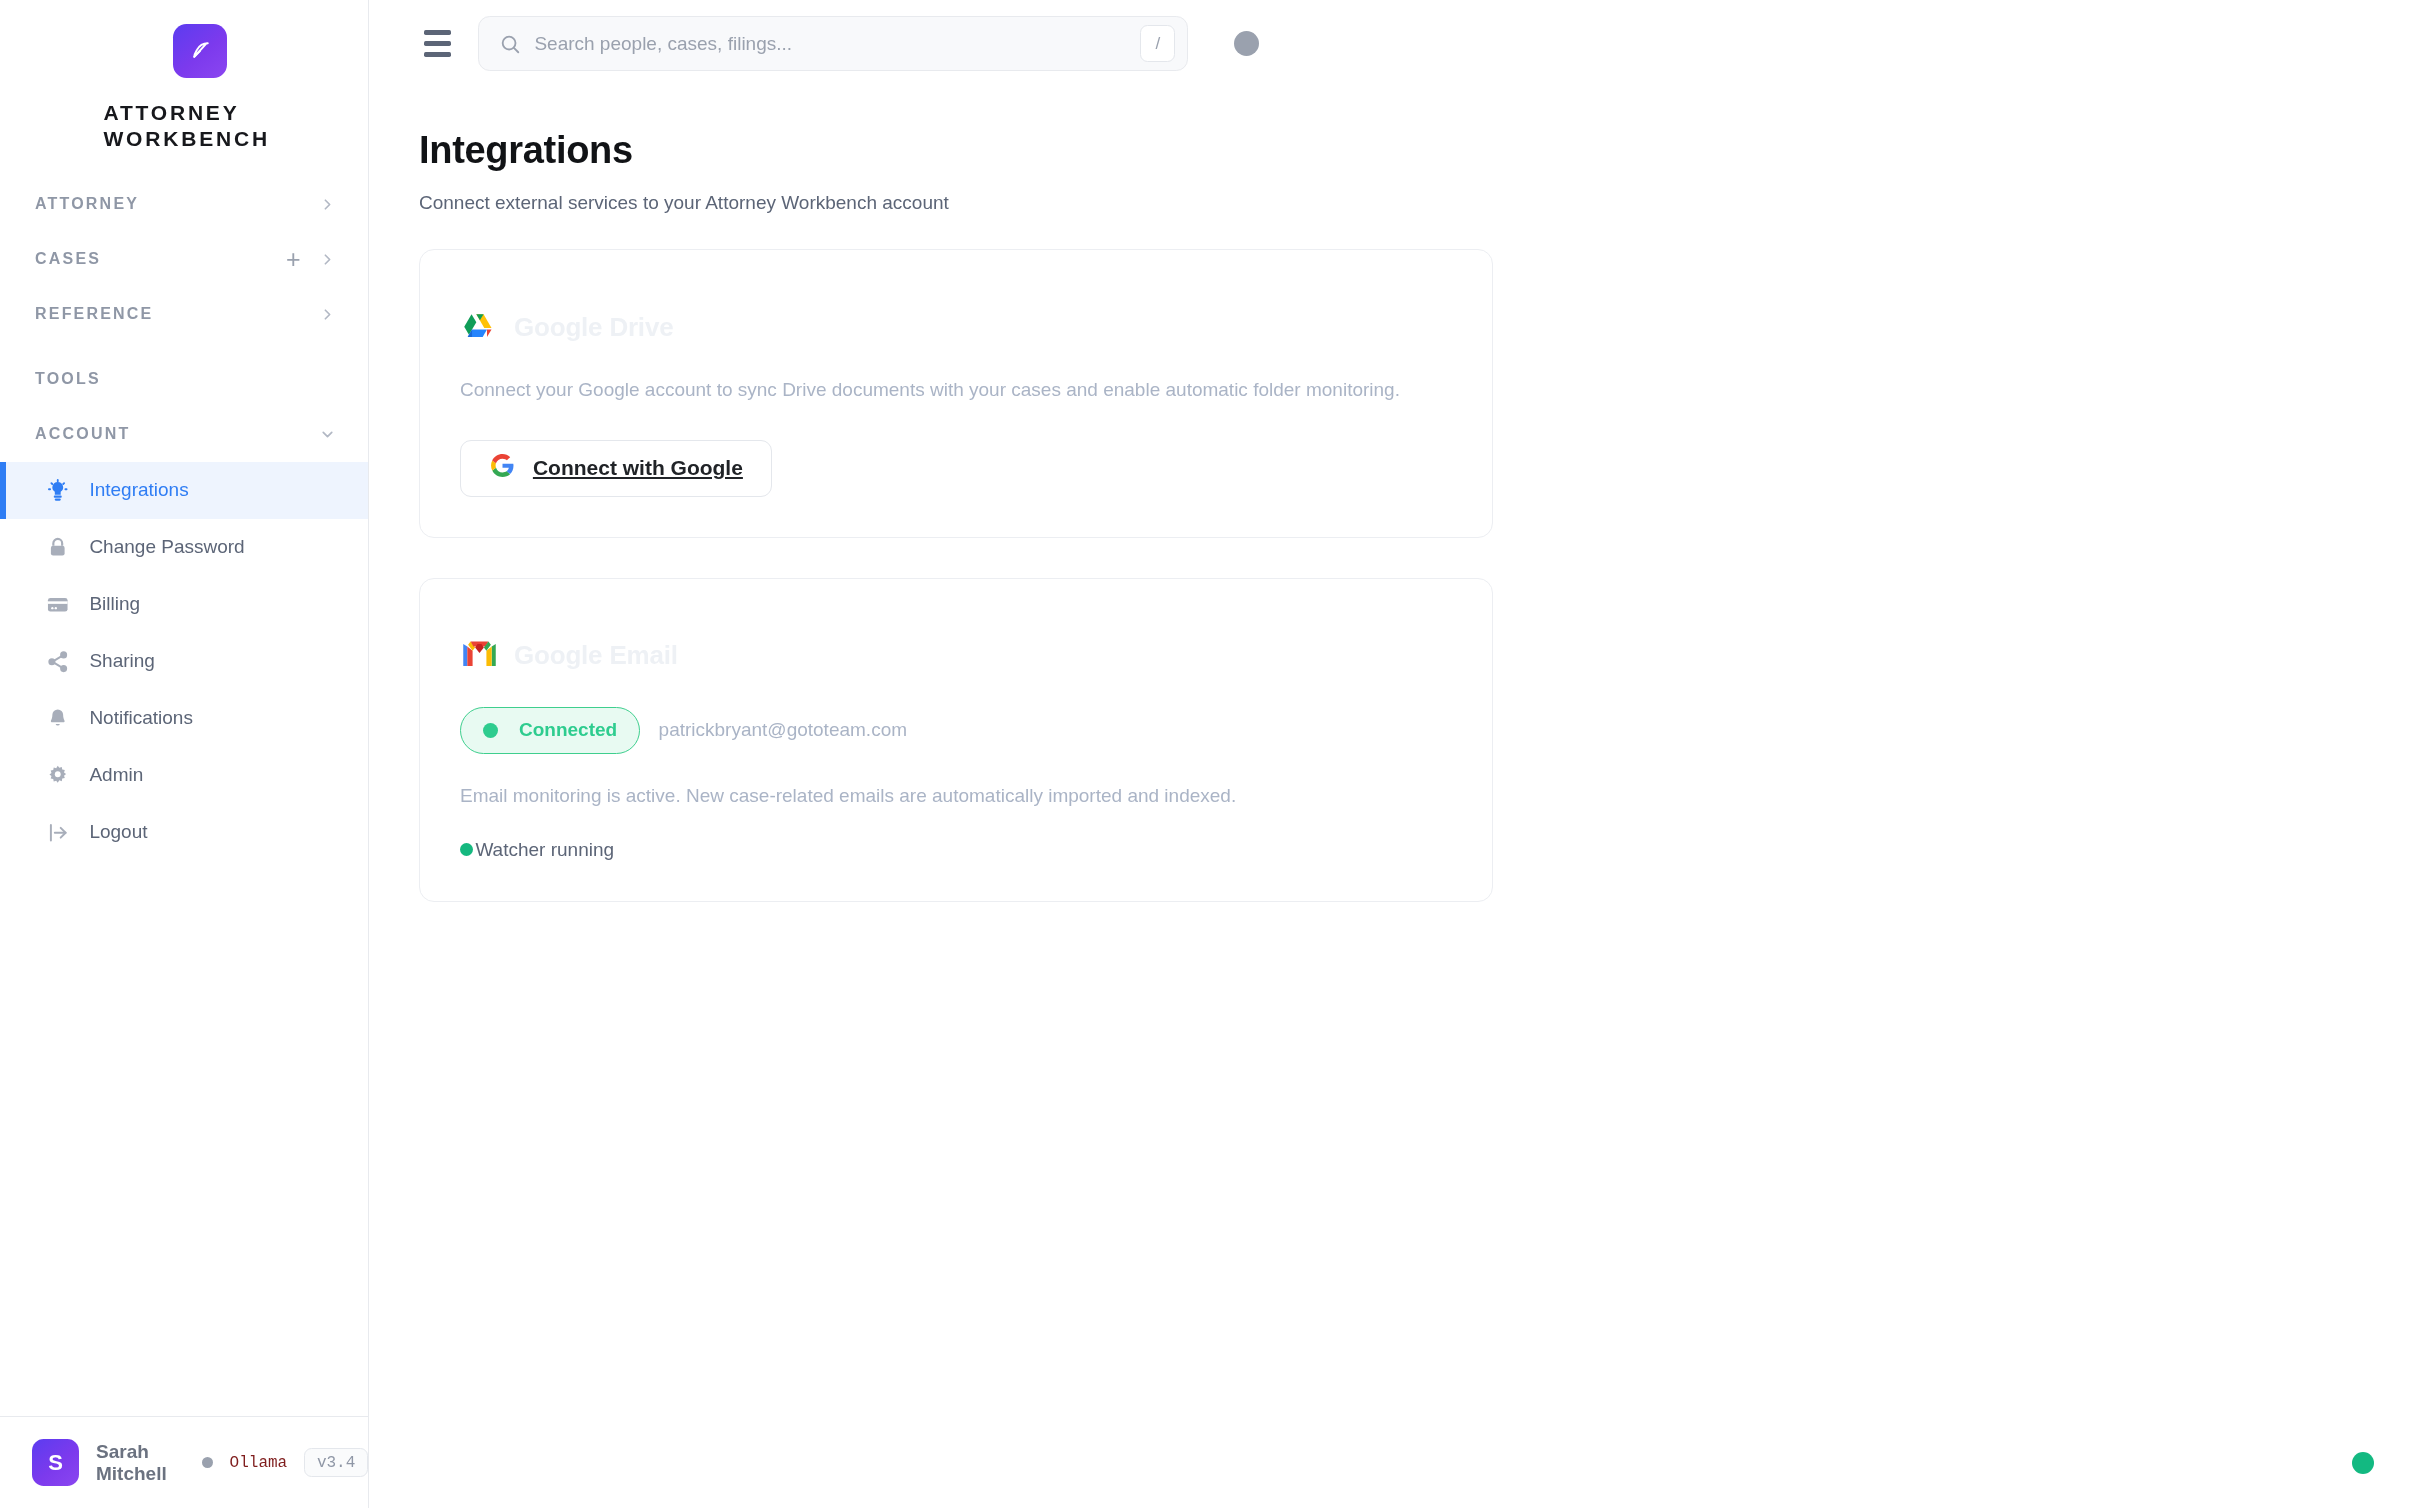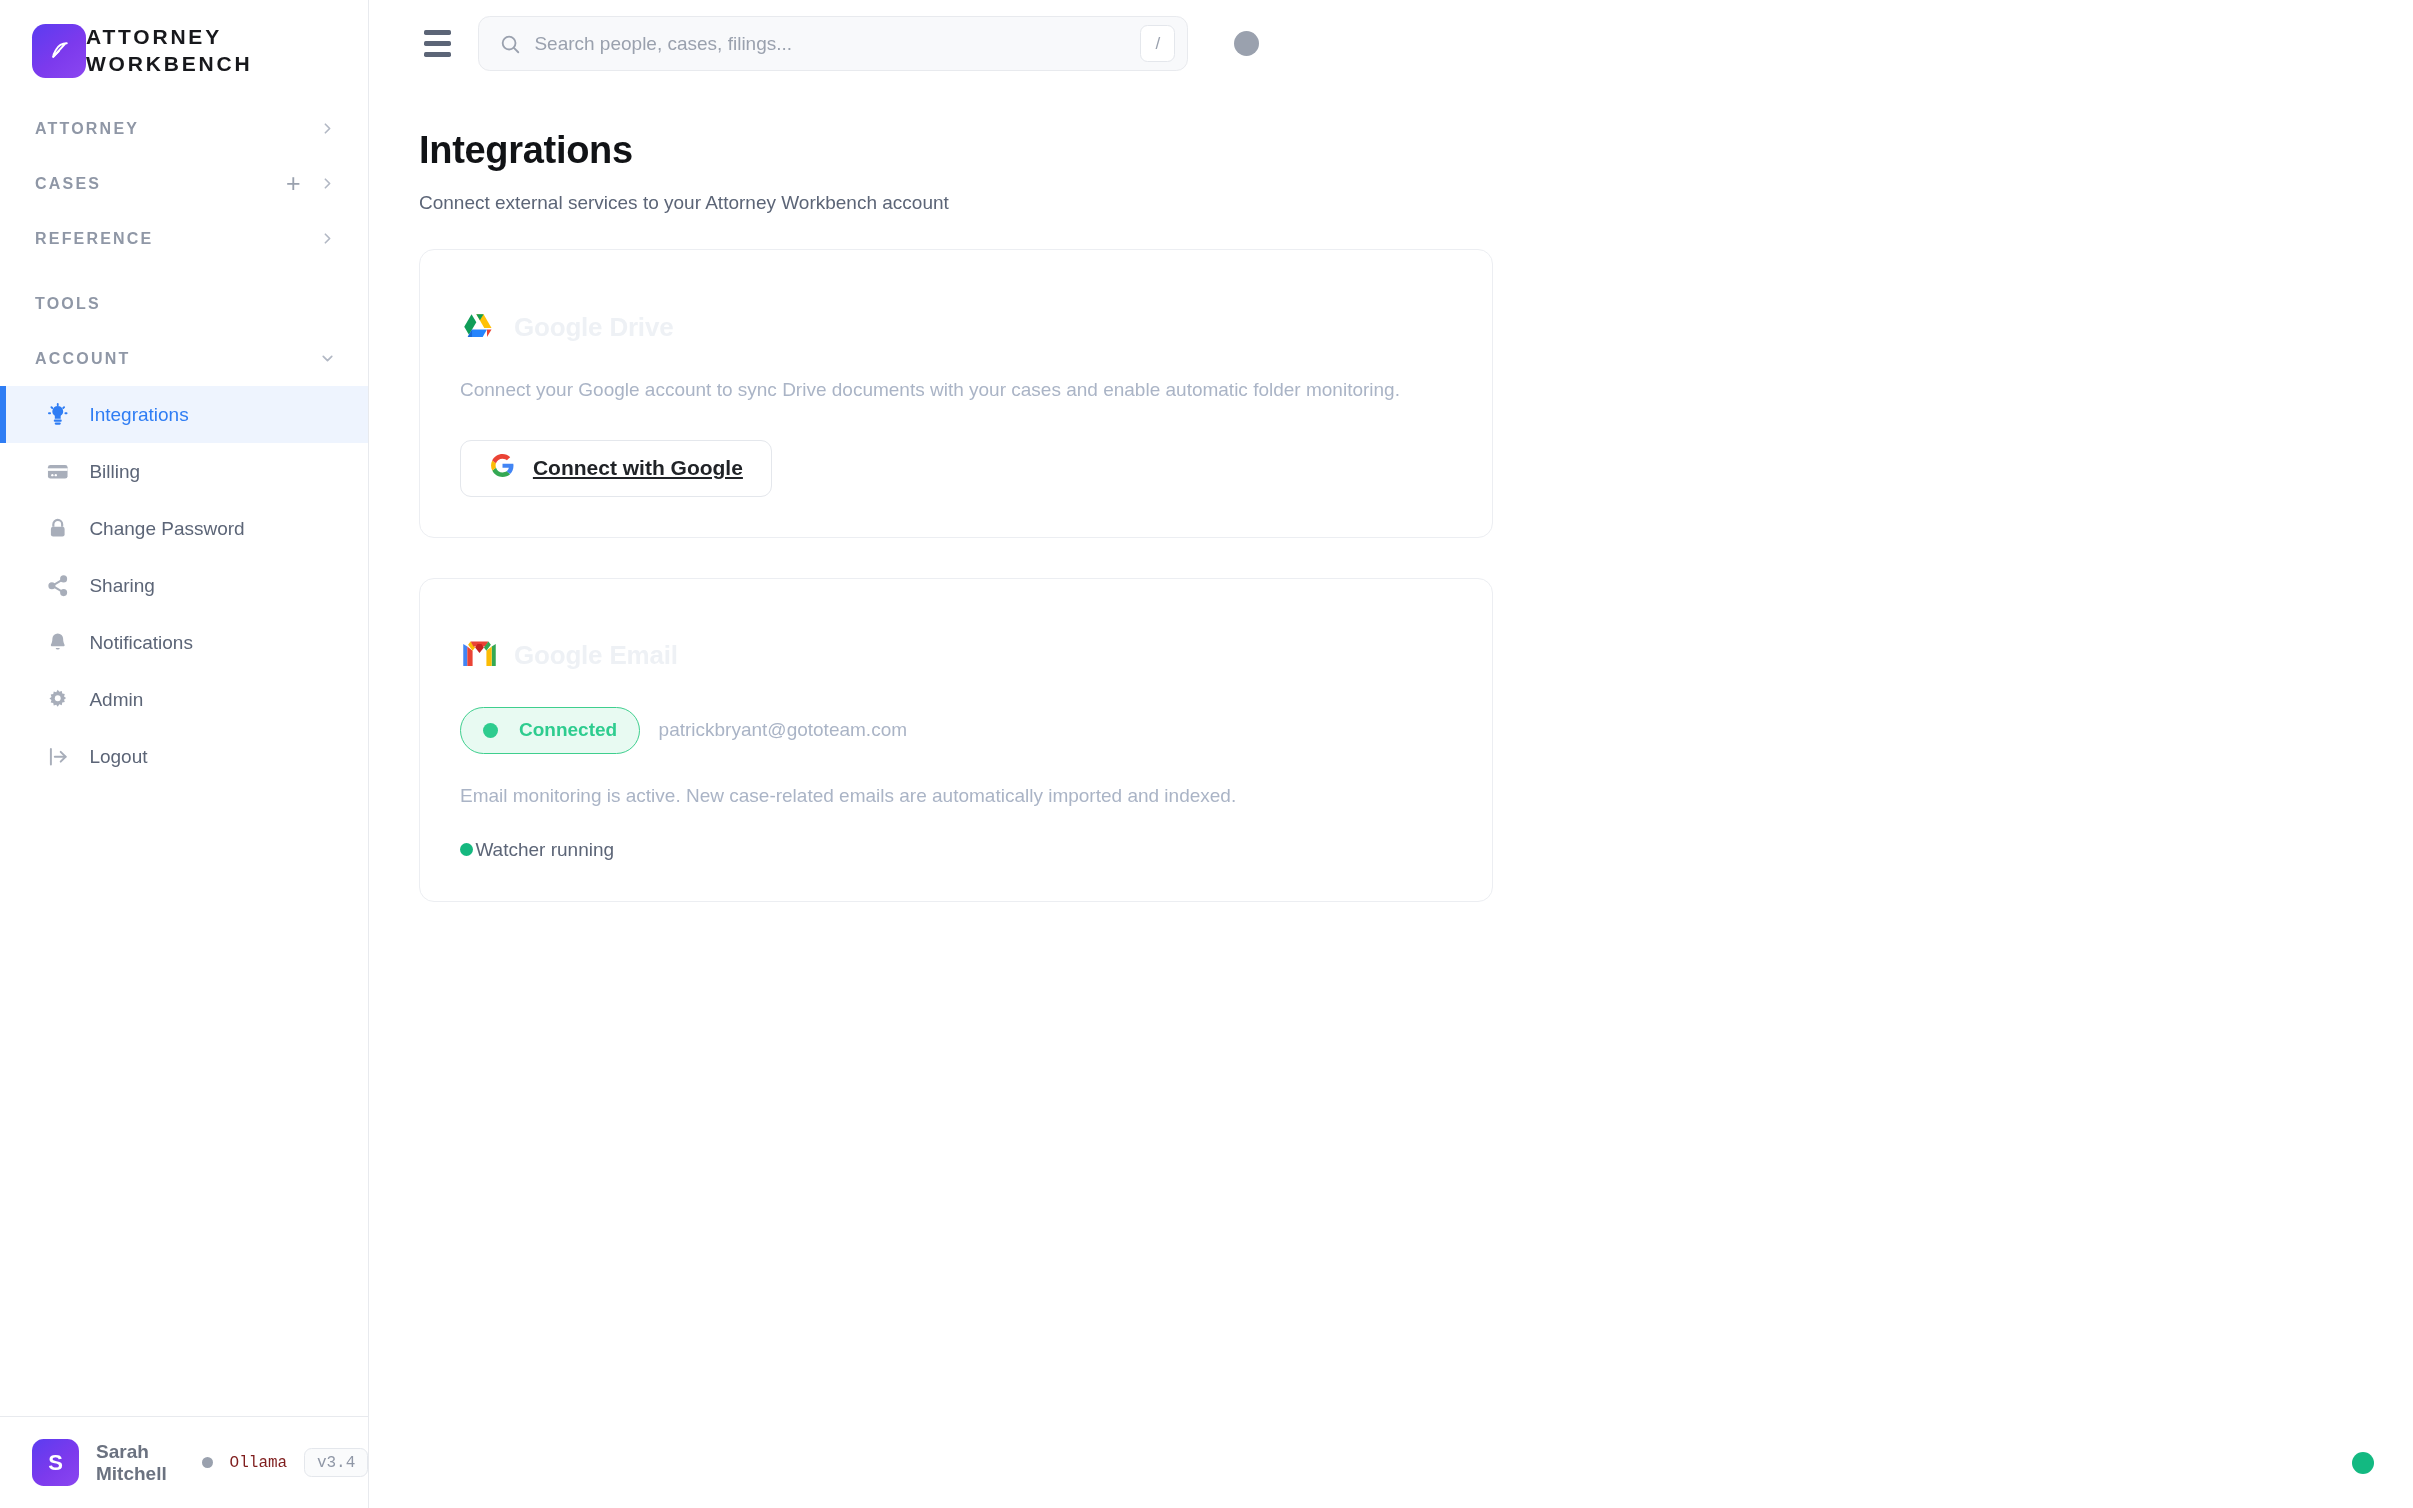--- a/index.html
+++ b/index.html
@@ -27,21 +27,23 @@
     background: #ffffff;
     border-right: 1.7px solid #e8eaee;
     display: flex;
     flex-direction: column;
     position: relative;
   }
 
   .brand {
     display: flex;
     align-items: center;
+    gap: 22px;
     padding: 23.5px 0 23.5px 32px;
+    flex-direction: column;
   }
   .brand-mark {
     width: 54px; height: 54px;
     border-radius: 13.4px;
     background: linear-gradient(140deg, #5b3cf0 0%, #7c3aed 55%, #8b46f0 100%);
     display: flex; align-items: center; justify-content: center;
     flex: 0 0 auto;
   }
   .brand-name {
     font-size: 21px;
@@ -363,38 +365,38 @@
             <path d="M10 21h4" stroke-width="2.2"></path>
           <path d="M12 3a5.5 5.5 0 00-3 10.1V16h6v-2.9A5.5 5.5 0 0012 3z" fill="currentColor" stroke="none"></path>
           <path d="M12 1v1.2M5.5 4.2l.9.9M18.5 4.2l-.9.9M3 10.5h1.2M19.8 10.5H21"></path>
         </svg>
       </span>
       <span>Integrations</span>
     </div>
 
     <div class="nav-item">
       <span class="ico">
+        <svg width="23.5" height="23.5" viewBox="0 0 24 24" fill="none" stroke="currentColor" stroke-width="2.2">
+          <path d="M7.5 10V7.5a4.5 4.5 0 019 0V10"></path>
+          <rect x="5" y="10" width="14" height="10" rx="2.2" fill="currentColor" stroke="none"></rect>
+        </svg>
+      </span>
+      <span>Change Password</span>
+    </div>
+
+    <div class="nav-item">
+      <span class="ico">
         <svg width="23.5" height="23.5" viewBox="0 0 24 24" fill="currentColor">
           <rect x="2" y="5" width="20" height="14" rx="2.5"></rect>
           <rect x="2" y="8.5" width="20" height="2.6" fill="#ffffff"></rect>
           <circle cx="6.5" cy="15.5" r="1.2" fill="#ffffff"></circle>
             <circle cx="10" cy="15.5" r="1.2" fill="#ffffff"></circle>
         </svg>
       </span>
       <span>Billing</span>
-    </div>
-
-    <div class="nav-item">
-      <span class="ico">
-        <svg width="23.5" height="23.5" viewBox="0 0 24 24" fill="none" stroke="currentColor" stroke-width="2.2">
-          <path d="M7.5 10V7.5a4.5 4.5 0 019 0V10"></path>
-          <rect x="5" y="10" width="14" height="10" rx="2.2" fill="currentColor" stroke="none"></rect>
-        </svg>
-      </span>
-      <span>Change Password</span>
     </div>
 
     <div class="nav-item">
       <span class="ico">
         <svg width="23.5" height="23.5" viewBox="0 0 24 24" fill="none" stroke="currentColor" stroke-width="2">
           <circle cx="18" cy="5" r="2.6" fill="currentColor"></circle>
             <circle cx="6" cy="12" r="2.6" fill="currentColor"></circle>
             <circle cx="18" cy="19" r="2.6" fill="currentColor"></circle>
           <path d="M8.4 10.8l7.2-4.3M8.4 13.2l7.2 4.3"></path>
         </svg>

